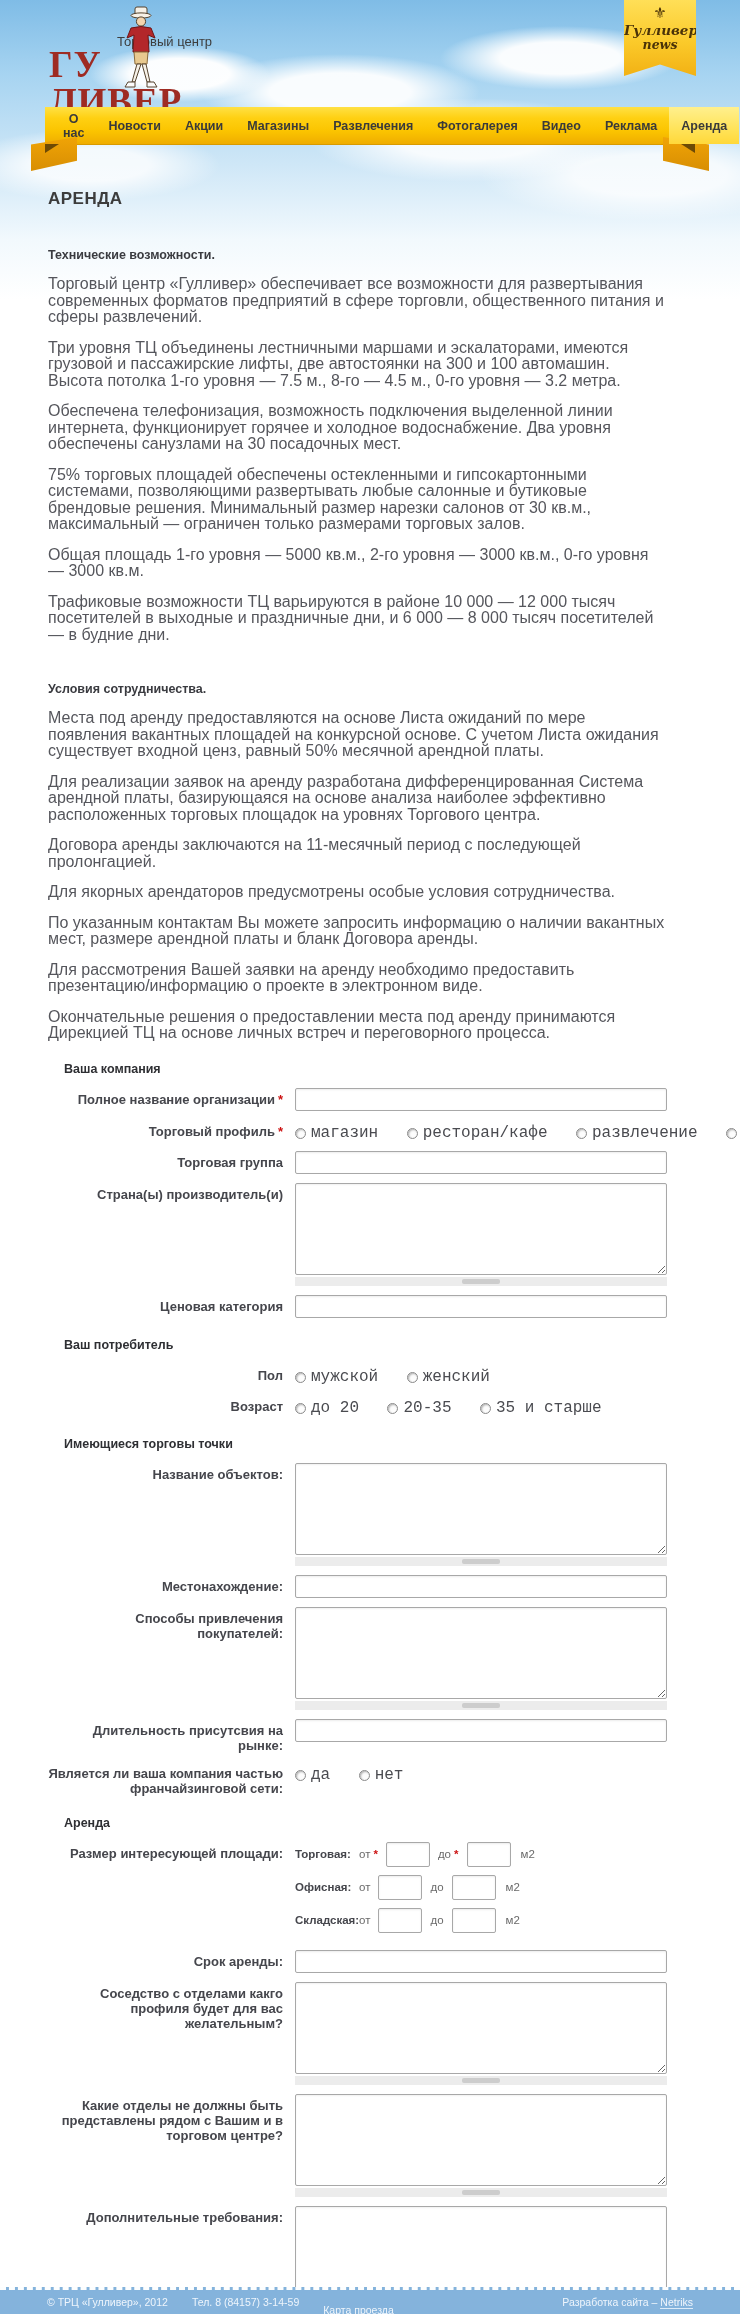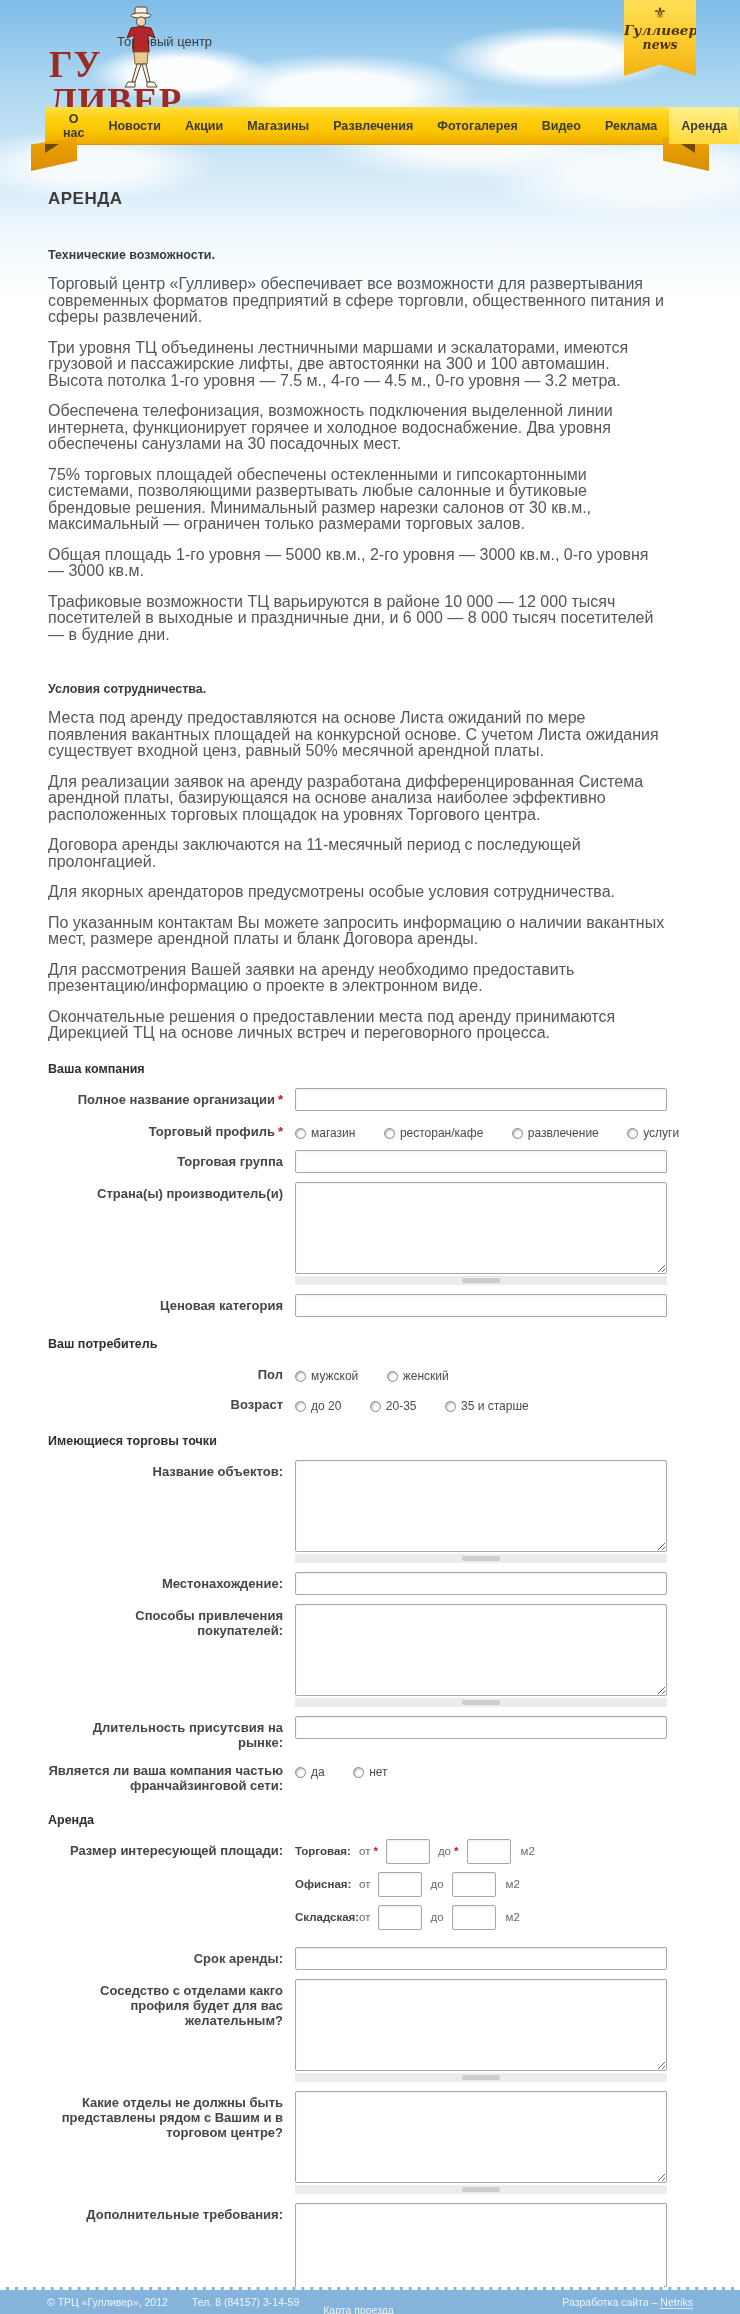--- a/index.html
+++ b/index.html
@@ -56,36 +56,36 @@
   .notch.r { right:0; border-left:14px solid transparent; }
 
   
   main { position:relative; z-index:1; padding:0 73px 0 48px; }
   h1 { margin-top:44px; font-size:17px; letter-spacing:.5px; color:#3c3c3c; }
   h2 { margin-top:39px; font-size:12.5px; color:#3a3b40; }
   p  { margin-top:14px; font-size:16px; line-height:16.5px; color:#55565c; }
 
   
   form { display:block; }
-  h3 { margin:20px 0 12px; font-size:12.5px; color:#2e2f33; }
+  h3 { margin:20px 16px 12px; font-size:12.5px; color:#2e2f33; }
   .frow { display:flex; margin-bottom:9px; }
   .flabel { width:247px; padding-right:12px; padding-top:4px; text-align:right;
     font-size:13px; font-weight:bold; color:#45464c; line-height:15px; }
   .fctrl { width:372px; }
   .req { color:#cc1111; font-weight:bold; margin-left:3px; }
   .ti { display:block; width:372px; height:23px; border:1px solid #a8a8a8; border-radius:2px;
     background:#fff; box-shadow:inset 0 1px 2px rgba(0,0,0,.08); padding:0 5px; font-size:12px; color:#333; }
   .ta { display:block; width:372px; height:92px; border:1px solid #a8a8a8; border-radius:2px;
     background:#fff; box-shadow:inset 0 1px 2px rgba(0,0,0,.06); padding:3px 5px; font-size:12px; color:#333;
     font-family:"Liberation Sans", sans-serif; resize:both; }
   .grip { width:372px; height:9px; margin-top:2px; background:#ececec; position:relative; cursor:row-resize; }
   .grip::after { content:""; position:absolute; left:50%; top:2px; width:38px; height:5px;
     transform:translateX(-50%); background:#cdcdcd; border-radius:2px; }
   .radios { padding-top:3px; white-space:nowrap; }
-  .radio { display:inline-block; margin-right:24px; font-size:12px; color:#4a4b50; cursor:pointer; }
+  .radio { display:inline-block; margin-right:24px; font-size:16px; color:#4a4b50; cursor:pointer;font-family:Liberation Mono, monospace; }
   .rb { display:inline-block; width:11px; height:11px; border-radius:50%; background:#fdfdfd;
     border:1px solid #8a8a8a; box-shadow:inset 1px 1px 2px rgba(0,0,0,.3); margin-right:5px; vertical-align:-2px; }
   .size-row { display:flex; align-items:center; margin-bottom:8px; font-size:11.5px; color:#6a6a6a; }
   .size-name { width:64px; font-weight:bold; color:#45464c; }
   .si { width:44px; height:25px; border:1px solid #a8a8a8; border-radius:2px; margin:0 8px;
     box-shadow:inset 0 1px 2px rgba(0,0,0,.08); padding:0 4px; font-size:12px; }
   .ft { display:inline-block; }
   .unit { margin-left:2px; }
 
   
@@ -145,21 +145,21 @@
       <a class="nav-item active">Аренда</a>
       <a class="nav-item">Контакты</a>
     </nav>
   </header>
 
   <main>
     <h1>АРЕНДА</h1>
 
     <h2>Технические возможности.</h2>
     <p>Торговый центр «Гулливер» обеспечивает все возможности для развертывания современных форматов предприятий в сфере торговли, общественного питания и сферы развлечений.</p>
-    <p>Три уровня ТЦ объединены лестничными маршами и эскалаторами, имеются грузовой и пассажирские лифты, две автостоянки на 300 и 100 автомашин. Высота потолка 1-го уровня — 7.5 м., 4-го — 4.5 м., 0-го уровня — 3.2 метра.</p>
+    <p>Три уровня ТЦ объединены лестничными маршами и эскалаторами, имеются грузовой и пассажирские лифты, две автостоянки на 300 и 100 автомашин. Высота потолка 1-го уровня — 7.5 м., 8-го — 4.5 м., 0-го уровня — 3.2 метра.</p>
     <p>Обеспечена телефонизация, возможность подключения выделенной линии интернета, функционирует горячее и холодное водоснабжение. Два уровня обеспечены санузлами на 30 посадочных мест.</p>
     <p>75% торговых площадей обеспечены остекленными и гипсокартонными системами, позволяющими развертывать любые салонные и бутиковые брендовые решения. Минимальный размер нарезки салонов от 30 кв.м., максимальный — ограничен только размерами торговых залов.</p>
     <p>Общая площадь 1-го уровня — 5000 кв.м., 2-го уровня — 3000 кв.м., 0-го уровня — 3000 кв.м.</p>
     <p>Трафиковые возможности ТЦ варьируются в районе 10 000 — 12 000 тысяч посетителей в выходные и праздничные дни, и 6 000 — 8 000 тысяч посетителей — в будние дни.</p>
 
     <h2>Условия сотрудничества.</h2>
     <p>Места под аренду предоставляются на основе Листа ожиданий по мере появления вакантных площадей на конкурсной основе. С учетом Листа ожидания существует входной ценз, равный 50% месячной арендной платы.</p>
     <p>Для реализации заявок на аренду разработана дифференцированная Система арендной платы, базирующаяся на основе анализа наиболее эффективно расположенных торговых площадок на уровнях Торгового центра.</p>
     <p>Договора аренды заключаются на 11-месячный период с последующей пролонгацией.</p>
     <p>Для якорных арендаторов предусмотрены особые условия сотрудничества.</p>

